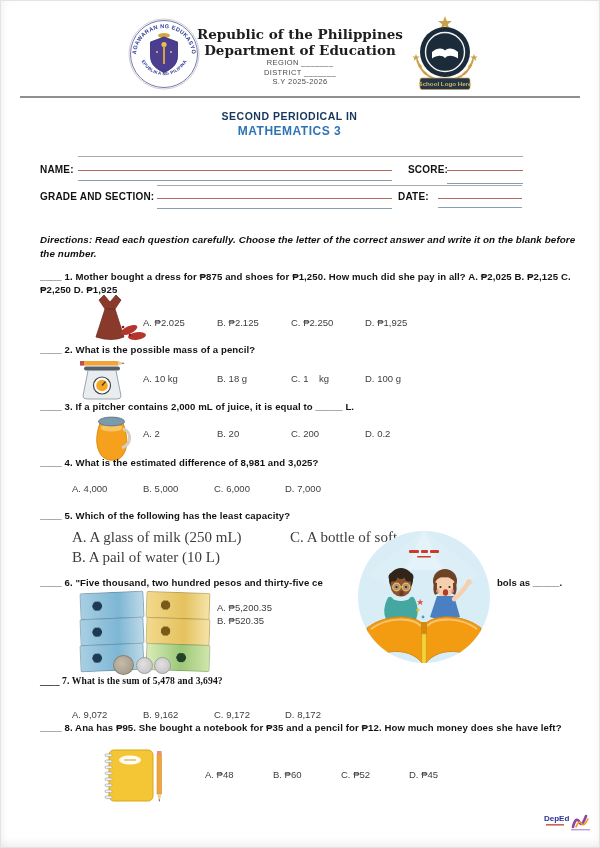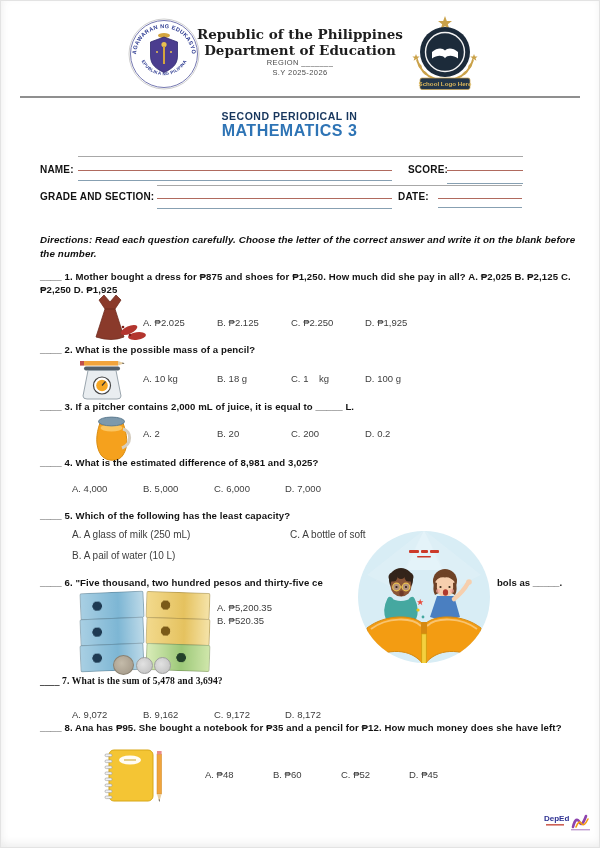--- a/index.html
+++ b/index.html
@@ -11,38 +11,38 @@
   .logo-right{position:absolute;left:403px;top:12px;width:84px;height:84px;}
   .head-center{position:absolute;left:150px;top:27px;width:300px;text-align:center;}
   .gothic{font-family:"DejaVu Serif","Liberation Serif",serif;font-weight:bold;color:#1d1d1d;}
   .rep{font-size:13.5px;line-height:15px;}
   .dep{font-size:13.5px;line-height:16px;}
   .hsmall{font-size:7.5px;color:#4b4b4b;line-height:9.5px;letter-spacing:.4px;}
   .head-rule{position:absolute;left:20px;top:96px;width:560px;height:2px;background:#8f8f8f;}
   
   .test-title{position:absolute;left:0;top:110px;width:579px;text-align:center;}
   .tt1{font-size:10.5px;font-weight:bold;color:#17365d;letter-spacing:.5px;line-height:13px;}
-  .tt2{font-size:16px;font-weight:bold;color:#2e74b5;letter-spacing:.5px;line-height:16px;}
+  .tt2{font-size:12px;font-weight:bold;color:#2e74b5;letter-spacing:.5px;line-height:16px;}
   
   .lbl{position:absolute;font-size:10px;font-weight:bold;color:#111;letter-spacing:.2px;}
   .line{position:absolute;height:1px;}
   .ln-gray{background:#a8a8a8;}.ln-red{background:#b06a5e;}.ln-blue{background:#87a0b2;}
   
   .directions{position:absolute;left:40px;top:233px;width:536px;font-size:9.8px;font-weight:bold;
               font-style:italic;color:#101010;line-height:14px;letter-spacing:.1px;}
   .q{position:absolute;left:40px;width:542px;font-size:9.6px;font-weight:bold;color:#141414;
      line-height:12.5px;letter-spacing:.1px;}
   .choices{position:absolute;left:143px;font-size:9.5px;color:#3d3d3d;white-space:nowrap;}
   .choices .c{display:inline-block;width:74px;white-space:pre;}
   .choices.narrow{left:72px;}
   .choices.narrow .c{width:71px;}
   .choices.q8c{left:205px;}
   .choices.q8c .c{width:68px;}
   .q5grid{position:absolute;left:72px;top:529px;display:grid;grid-template-columns:218px 240px;
-          row-gap:10px;font-size:10px;color:#3d3d3d;}
+          row-gap:3px;font-size:15px;color:#3d3d3d;font-family:Liberation Serif, serif;}
   .q6c{position:absolute;left:217px;top:601px;font-size:9.5px;color:#3d3d3d;line-height:13px;}
   .q6right{position:absolute;left:497px;top:577px;font-size:9.6px;font-weight:bold;color:#141414;}
   
   .art{position:absolute;}
   .bill{position:absolute;width:62px;height:25px;border-radius:2px;border:1px solid rgba(0,0,0,.18);}
   .bill.blue{background:radial-gradient(circle at 26% 50%,#1e3a52 0 4.5px,rgba(0,0,0,0) 5px),
              linear-gradient(90deg,#a8cfe3,#7db6d4 60%,#bcd9e8);}
   .bill.yellow{background:radial-gradient(circle at 30% 50%,#7a5a18 0 4.5px,rgba(0,0,0,0) 5px),
              linear-gradient(90deg,#f2d98c,#e5c25f 60%,#f5e3a8);}
   .bill.green{background:radial-gradient(circle at 55% 50%,#23402a 0 4.5px,rgba(0,0,0,0) 5px),
@@ -77,20 +77,21 @@
     <circle cx="36" cy="26.5" r="2.6" fill="#e8c050"></circle>
     <rect x="35" y="28" width="2" height="18" fill="#d4a53f"></rect>
     <circle cx="29" cy="34" r="1" fill="#e8c050"></circle>
     <circle cx="43" cy="34" r="1" fill="#e8c050"></circle>
   </svg>
 
   <div class="head-center">
     <div class="gothic rep">Republic of the Philippines</div>
     <div class="gothic dep">Department of Education</div>
     <div class="hsmall">REGION _______</div>
+    <div class="hsmall">DISTRICT _______</div>
     <div class="hsmall">S.Y 2025-2026</div>
   </div>
 
   <svg class="logo-right" viewBox="0 0 84 84">
     <polygon points="42,4 43.8,9 49,9 44.8,12.2 46.4,17.2 42,14.2 37.6,17.2 39.2,12.2 35,9 40.2,9" fill="#caa24a"></polygon>
     <polygon points="13,42 14,44.6 16.6,44.6 14.6,46.2 15.4,48.8 13,47.2 10.6,48.8 11.4,46.2 9.4,44.6 12,44.6" fill="#caa24a"></polygon>
     <polygon points="71,42 72,44.6 74.6,44.6 72.6,46.2 73.4,48.8 71,47.2 68.6,48.8 69.4,46.2 67.4,44.6 70,44.6" fill="#caa24a"></polygon>
     <path d="M14,48 Q18,62 32,67" fill="none" stroke="#caa24a" stroke-width="2"></path>
     <path d="M70,48 Q66,62 52,67" fill="none" stroke="#caa24a" stroke-width="2"></path>
     <ellipse cx="17" cy="54" rx="3" ry="1.4" fill="#caa24a" transform="rotate(55 17 54)"></ellipse>

